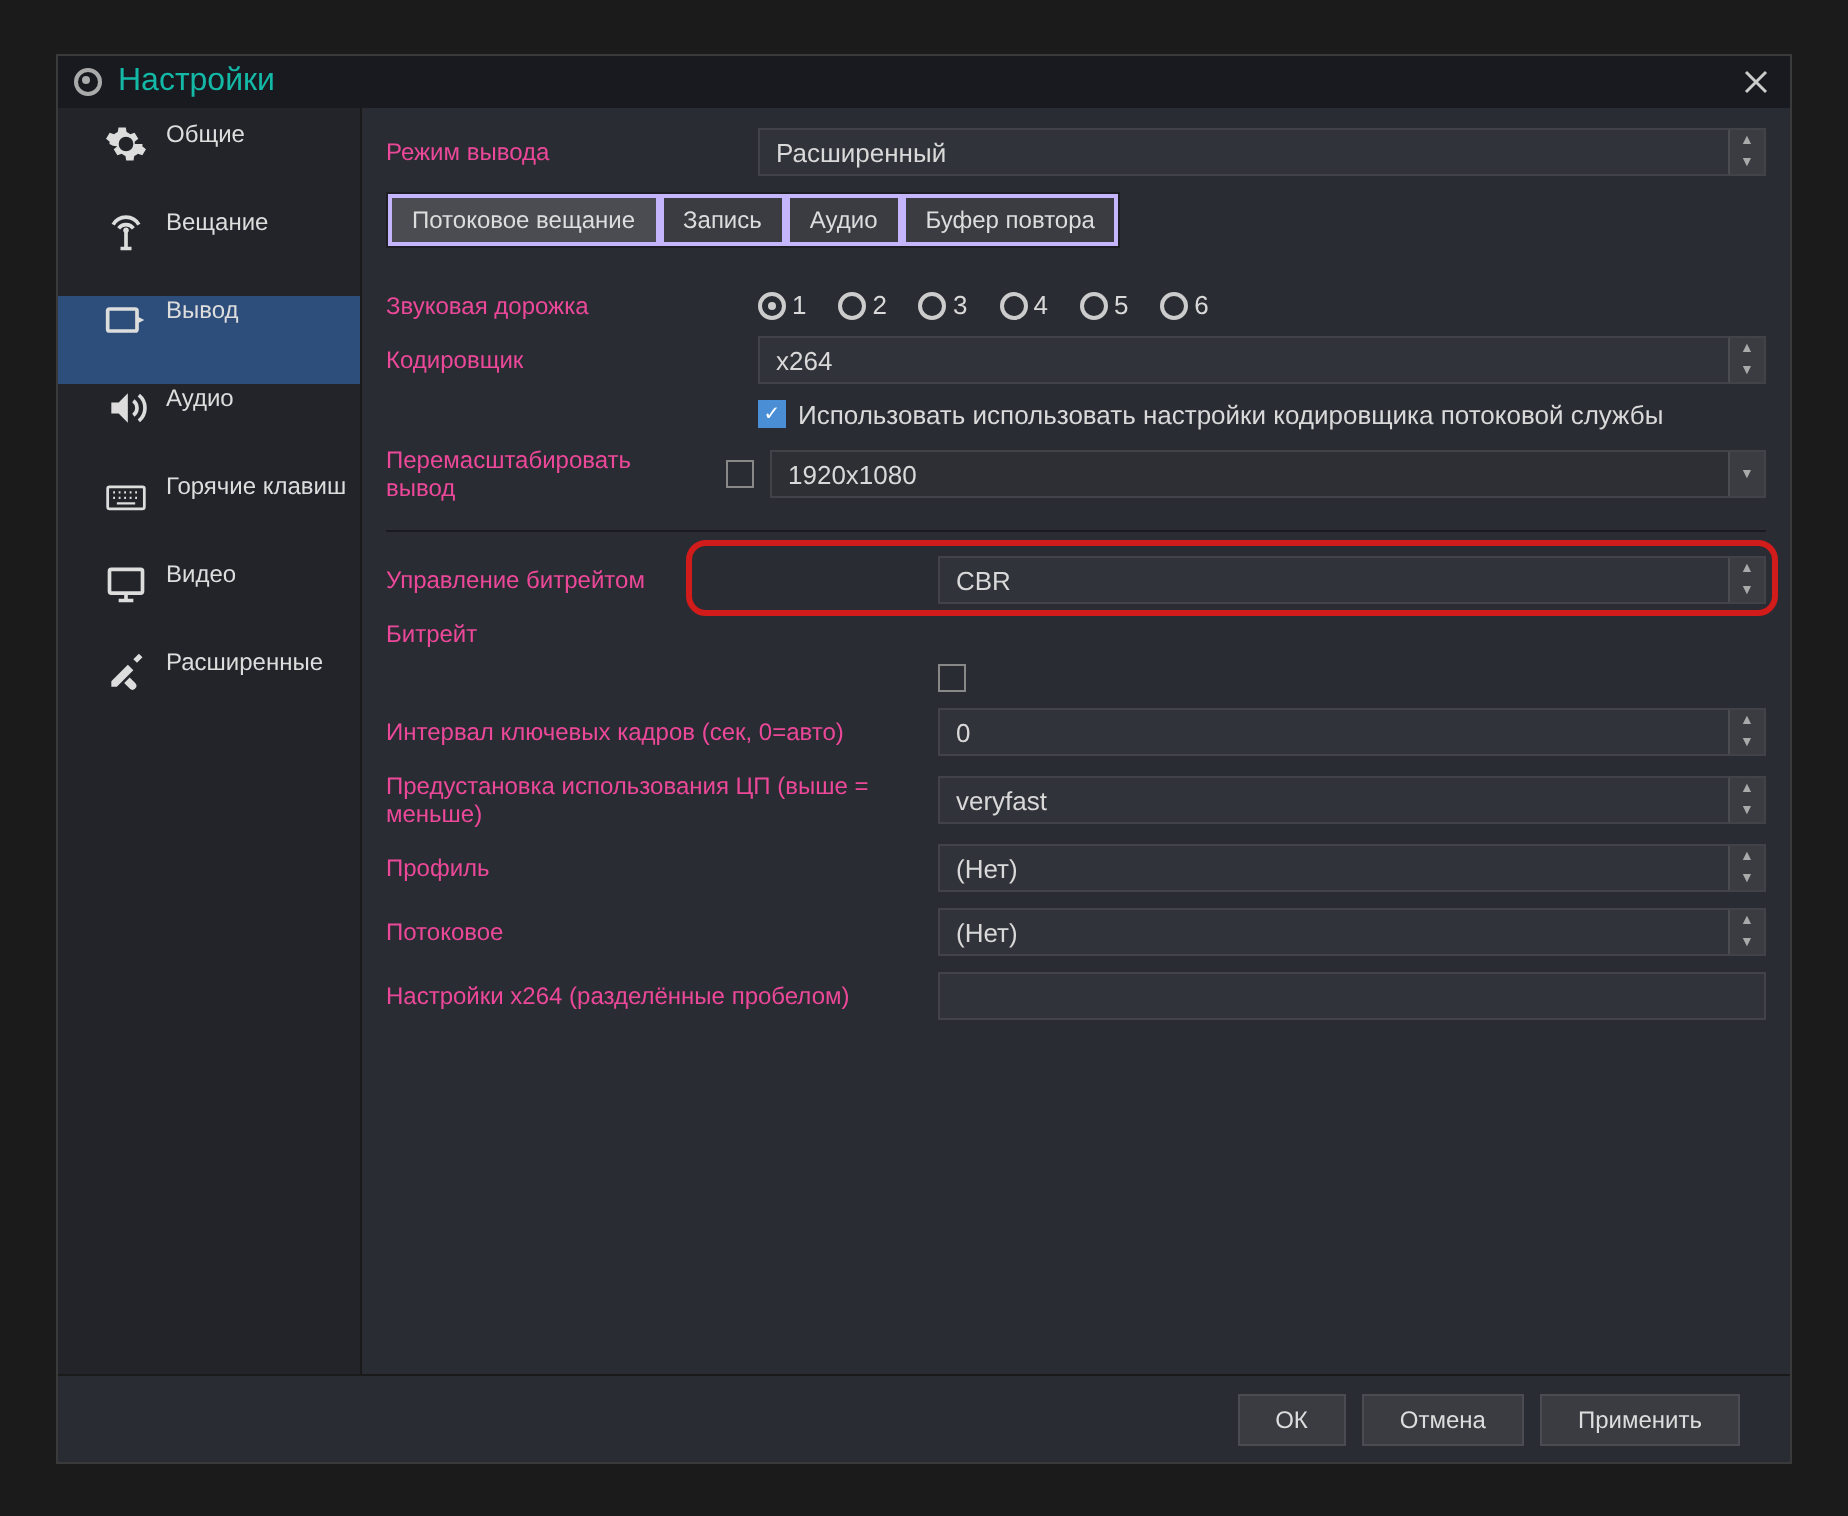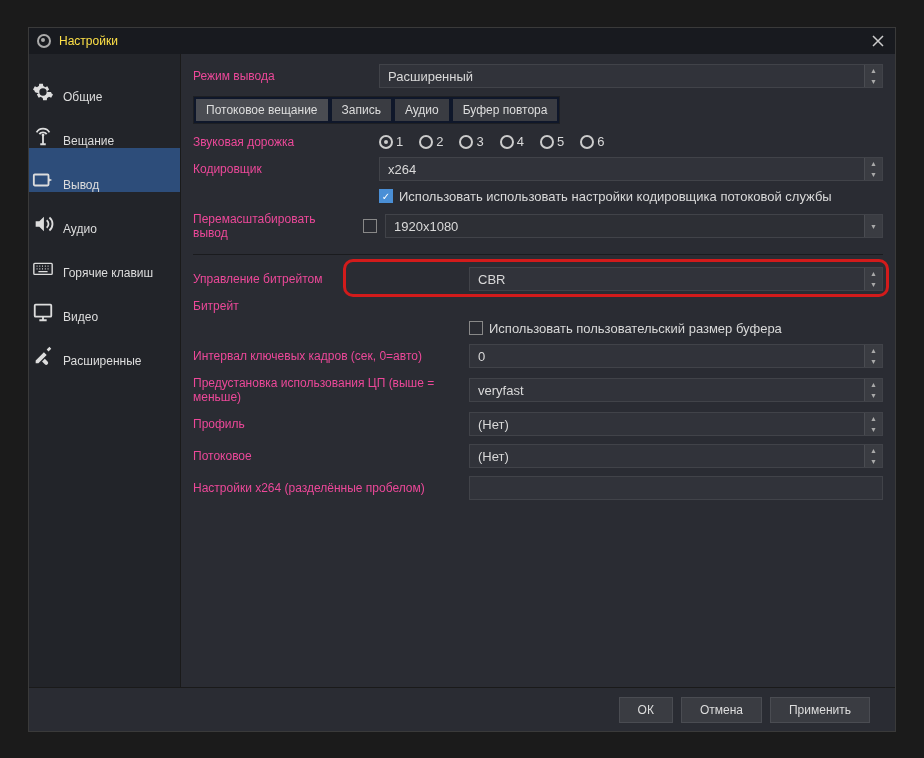--- a/index.html
+++ b/index.html
@@ -1,37 +1,37 @@
 <!DOCTYPE html>
 <html><head>
 <meta charset="utf-8">
 <style>
 *{box-sizing:border-box;margin:0;padding:0;font-family:"Segoe UI",Tahoma,sans-serif;font-size:13px;color:#d9d9d9}
 body{background:#1b1b1b;width:924px;height:758px;overflow:hidden;position:relative}
 .window{position:absolute;left:28px;top:27px;width:868px;height:705px;background:#2a2c33;border:1px solid #3a3a3a;display:flex;flex-direction:column}
 .titlebar{height:26px;background:#181a1f;display:flex;align-items:center;padding:0 8px;gap:8px}
 .titlebar .logo{width:14px;height:14px;border:2px solid #aaa;border-radius:50%;position:relative}
 .titlebar .logo::after{content:"";position:absolute;width:4px;height:4px;background:#aaa;border-radius:50%;top:2px;left:2px}
-.title-txt{color:#fde047;font-size:12px}
+.title-txt{color:#14b8a6;font-size:16px}
 .close{margin-left:auto;width:18px;height:18px;display:flex;align-items:center;justify-content:center;cursor:pointer}
 .content{flex:1;display:flex;overflow:hidden}
 .sidebar{width:152px;background:#222429;padding-top:6px;border-right:1px solid #1a1a1a}
-.side-item{height:44px;display:flex;align-items:flex-end;gap:8px;padding-left:2px;cursor:pointer}
+.side-item{height:44px;display:flex;align-items:flex-start;gap:8px;padding-left:22px;cursor:pointer}
 .side-item.active{background:#2d4d7a}
 .side-item .ico{width:24px;height:24px;display:flex;align-items:center;justify-content:center}
 .side-lbl{color:#ddd;font-size:12px}
 .main{flex:1;display:flex;flex-direction:column;overflow:hidden;padding:10px 12px 0 12px;position:relative}
 .row{display:flex;align-items:center;margin-bottom:8px}
 .row .lbl{width:276px;text-align:left;padding-right:10px;color:#ec4899;font-size:12px}
 .row .fld{flex:1;display:flex;align-items:flex-start;gap:6px}
 .select,.numbox,.txtbox{height:24px;background:#31333a;border:1px solid #414349;display:flex;align-items:center;padding:0 8px;color:#ddd;font-size:12px;width:100%;position:relative}
 .select.disabled,.numbox.disabled{color:#888;background:#2d2f35}
 .spin{position:absolute;right:0;top:0;bottom:0;width:18px;background:#3a3c42;border-left:1px solid #4a4c52;display:flex;flex-direction:column}
 .spin div{flex:1;display:flex;align-items:center;justify-content:center;font-size:7px;color:#aaa}
-.tabs{display:flex;gap:4px;background:#0f172a;padding:2px;border:1px solid #1d1f23;margin-bottom:10px;width:fit-content}
+.tabs{display:flex;gap:4px;background:#c4b5fd;padding:2px;border:1px solid #1d1f23;margin-bottom:21px;width:fit-content}
 .tab{padding:4px 10px;background:#3a3c42;color:#ddd;font-size:12px;cursor:pointer}
 .tab.active{background:#4a4c52}
 .radio{width:14px;height:14px;border:2px solid #ccc;border-radius:50%;display:inline-flex;align-items:center;justify-content:center;margin-right:3px}
 .radio.sel::after{content:"";width:4px;height:4px;background:#ccc;border-radius:50%}
 .radio-opt{display:flex;align-items:center;margin-right:10px;font-size:12px}
 .chk{width:14px;height:14px;border:1px solid #888;background:#2a2c33;display:inline-flex;align-items:center;justify-content:center;font-size:10px}
 .chk.on{background:#4a8fd6;border-color:#4a8fd6;color:#fff}
 .sep{height:1px;background:#1a1b1e;margin:6px 0 12px 0}
 .highlight{position:absolute;border:3px solid #d21b1b;border-radius:10px;pointer-events:none}
 .bottom{height:44px;border-top:1px solid #1a1a1a;display:flex;align-items:center;justify-content:flex-end;gap:8px;padding:0 25px}
@@ -220,21 +220,20 @@
       </div>
 
       <div class="row">
         <div class="lbl">Битрейт</div>
       </div>
 
       <div class="row">
         <div class="lbl" style="width:276px"></div>
         <div class="fld">
             <span class="chk"></span>
-            <span>Использовать пользовательский размер буфера</span>
           </div>
       </div>
 
       <div class="row">
         <div class="lbl">Интервал ключевых кадров (сек, 0=авто)</div>
         <div class="fld">
             <div class="numbox">
               <span>0</span>
               <div class="spin">
                 <div>▲</div>

